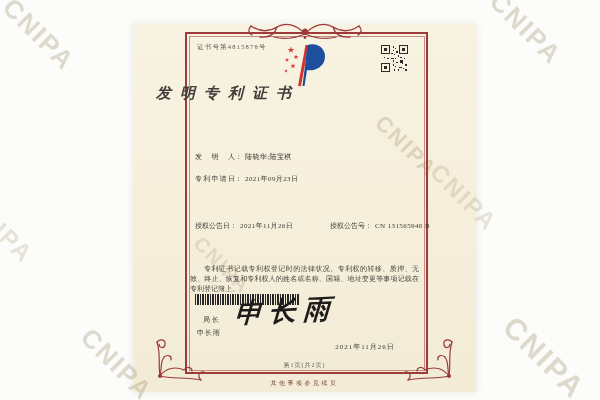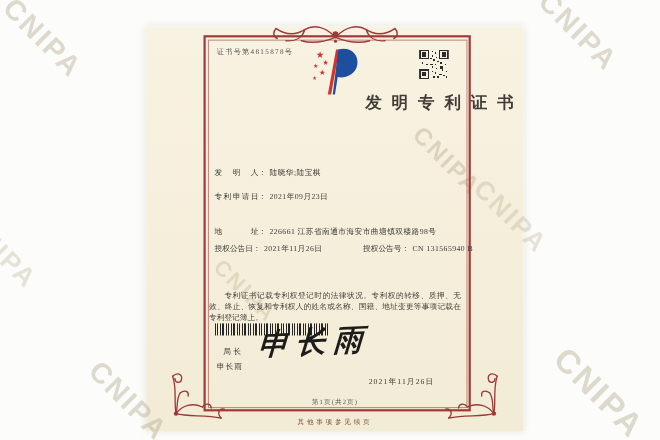--- a/index.html
+++ b/index.html
@@ -14,22 +14,22 @@
   .paper > *{position:absolute;z-index:2;}
   .frame{left:52px;top:8px;width:239px;height:338px;border:2px solid #9e3b38;}
   .frame-inner{position:absolute;inset:1.5px;border:1px solid rgba(158,59,56,0.55);}
   .top-ornament{left:50%;top:-4px;width:130px;height:26px;transform:translateX(-50%);}
   .corner{width:56px;height:56px;top:302px;}
   .corner-l{left:20px;}
   .corner-r{right:20px;transform:scaleX(-1);}
   .certno{left:64px;top:19px;font-size:6.5px;letter-spacing:1.2px;color:#56524b;}
   .logo{left:146px;top:18px;width:48px;height:46px;}
   .qr{left:248px;top:21px;width:27px;height:27px;}
-  .title{left:0;right:0;top:60px;text-align:right;font-size:15px;font-weight:bold;
-         letter-spacing:9px;padding-left:23px;color:#403c37;}
+  .title{left:0;right:0;top:60px;text-align:left;font-size:15px;font-weight:bold;
+         letter-spacing:9px;padding-left:23px;color:#403c37;font-style:italic;}
   .frow{left:62px;width:235px;font-size:7px;color:#3c3a35;white-space:nowrap;}
   .fl{display:inline-block;width:40px;text-align:justify;text-align-last:justify;}
   .fl5{width:35px;}
   .fv{margin-left:3px;letter-spacing:0.4px;}
   .pair2{position:absolute;left:135px;top:0;}
   .para{left:57px;width:229px;font-size:7px;line-height:10px;color:#48443d;
         text-align:justify;text-indent:14px;}
   .barcode{left:62px;top:270px;width:104px;height:11px;
            background:repeating-linear-gradient(90deg,#262626 0px,#262626 1.1px,rgba(0,0,0,0) 1.1px,rgba(0,0,0,0) 2.2px,#262626 2.2px,#262626 3.6px,rgba(0,0,0,0) 3.6px,rgba(0,0,0,0) 5px);}
   .dir1{left:70px;top:291px;font-size:7px;letter-spacing:2px;color:#3c3a35;}
@@ -163,23 +163,20 @@
     </svg>
 
     <div class="title">发明专利证书</div>
 
     <div class="frow" style="top:128px">
       <span class="fl">发明人</span><span class="fc">：</span><span class="fv">陆晓华;陆宝棋</span>
     </div>
     <div class="frow" style="top:150px">
       <span class="fl">专利申请日</span><span class="fc">：</span><span class="fv">2021年09月23日</span>
     </div>
-    <div class="frow" style="top:182px">
-      <span class="fl">地址</span><span class="fc">：</span><span class="fv">226661 江苏省南通市海安市曲塘镇双楼路98号</span>
-    </div>
     <div class="frow" style="top:197px">
       <span class="fl fl5">授权公告日</span><span class="fc">：</span><span class="fv">2021年11月26日</span>
       <span class="pair2"><span class="fl fl5">授权公告号</span><span class="fc">：</span><span class="fv">CN 131565940 B</span></span>
     </div>
 
     <div class="para" style="top:240px">专利证书记载专利权登记时的法律状况。专利权的转移、质押、无效、终止、恢复和专利权人的姓名或名称、国籍、地址变更等事项记载在专利登记簿上。</div>
 
     <div class="barcode"></div>
 
     <div class="dir1">局长</div>

